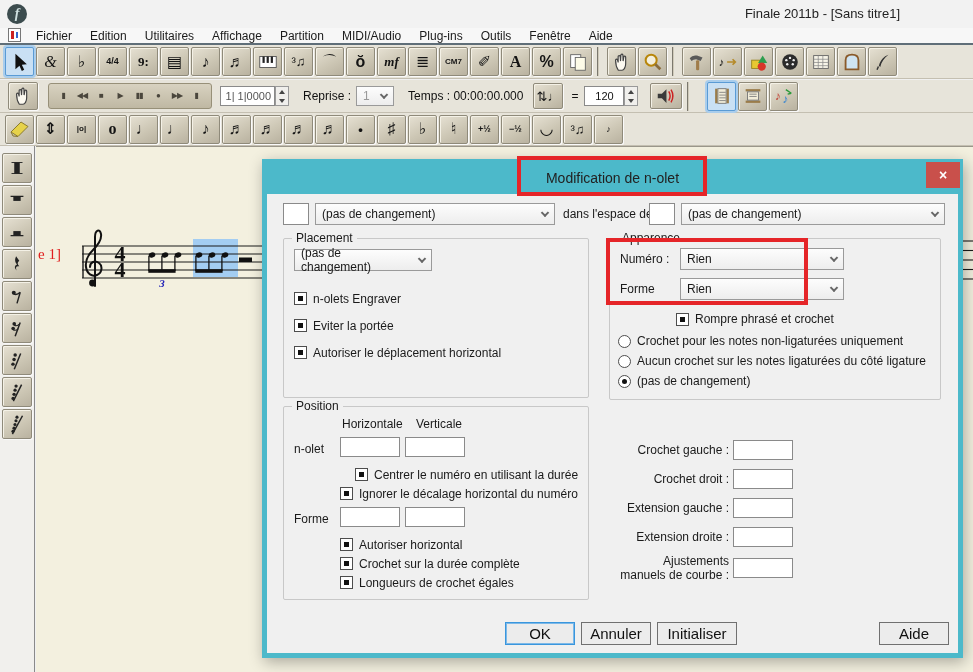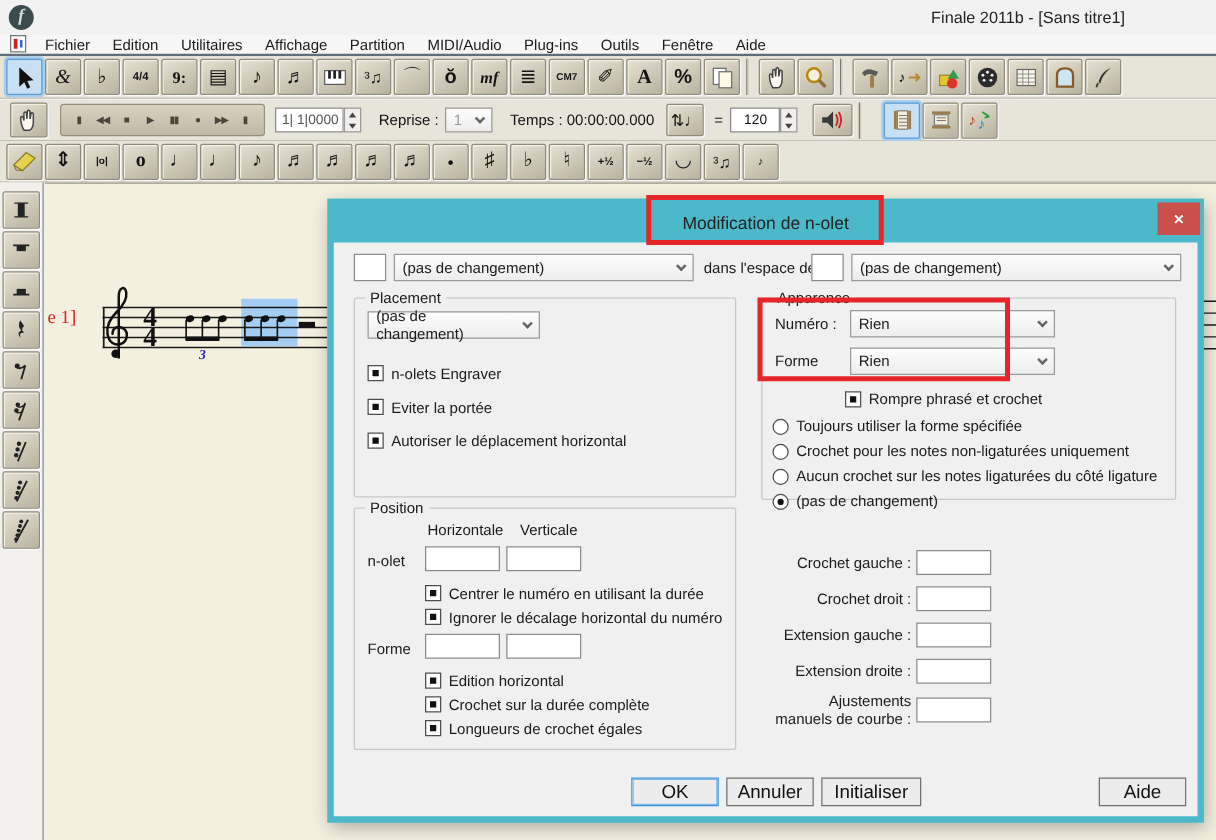--- a/index.html
+++ b/index.html
@@ -625,24 +625,20 @@
         </div>
       <div style="position:absolute;left:66px;top:70px;display:flex;flex-direction:column;">
           <div class="cbrow" style="height: 20px;">
             <span class="cb mixed"></span>
             <span>Rompre phrasé et crochet</span>
           </div>
         </div>
       <div style="position:absolute;left:8px;top:92px;display:flex;flex-direction:column;">
           <div class="radrow" style="height: 20px;">
             <span class="rad "></span>
-            <span>Toujours utiliser la forme spécifiée</span>
-          </div>
-          <div class="radrow" style="height: 20px;">
-            <span class="rad "></span>
             <span>Crochet pour les notes non-ligaturées uniquement</span>
           </div>
           <div class="radrow" style="height: 20px;">
             <span class="rad "></span>
             <span>Aucun crochet sur les notes ligaturées du côté ligature</span>
           </div>
           <div class="radrow" style="height: 20px;">
             <span class="rad on"></span>
             <span>(pas de changement)</span>
           </div>
@@ -650,36 +646,36 @@
     </div>
 
     <div class="gb" style="left:16px;top:212px;width:306px;height:194px;padding-left:40px;">
       <span class="gb-legend">Position</span>
       <span class="dlbl" style="left:58px;top:10px;">Horizontale</span>
       <span class="dlbl" style="left:132px;top:10px;">Verticale</span>
       <span class="dlbl" style="left:10px;top:35px;">n-olet</span>
       <input class="tf" style="left: 56px; top: 30px; width: 60px; height: 20px;" value="">
       <input class="tf" style="left: 121px; top: 30px; width: 60px; height: 20px;" value="">
       <div style="position:absolute;left:56px;top:58px;display:flex;flex-direction:column;">
-          <div class="cbrow" style="height: 19px;">
+          <div class="cbrow" style="height: 19px; margin-left: 15px;">
             <span class="cb mixed"></span>
             <span>Centrer le numéro en utilisant la durée</span>
           </div>
           <div class="cbrow" style="height: 19px;">
             <span class="cb mixed"></span>
             <span>Ignorer le décalage horizontal du numéro</span>
           </div>
         </div>
       <span class="dlbl" style="left:10px;top:105px;">Forme</span>
       <input class="tf" style="left: 56px; top: 100px; width: 60px; height: 20px;" value="">
       <input class="tf" style="left: 121px; top: 100px; width: 60px; height: 20px;" value="">
       <div style="position:absolute;left:56px;top:128px;display:flex;flex-direction:column;">
           <div class="cbrow" style="height: 19px;">
             <span class="cb mixed"></span>
-            <span>Edition horizontal</span>
+            <span>Autoriser horizontal</span>
           </div>
           <div class="cbrow" style="height: 19px;">
             <span class="cb mixed"></span>
             <span>Crochet sur la durée complète</span>
           </div>
           <div class="cbrow" style="height: 19px;">
             <span class="cb mixed"></span>
             <span>Longueurs de crochet égales</span>
           </div>
         </div>

